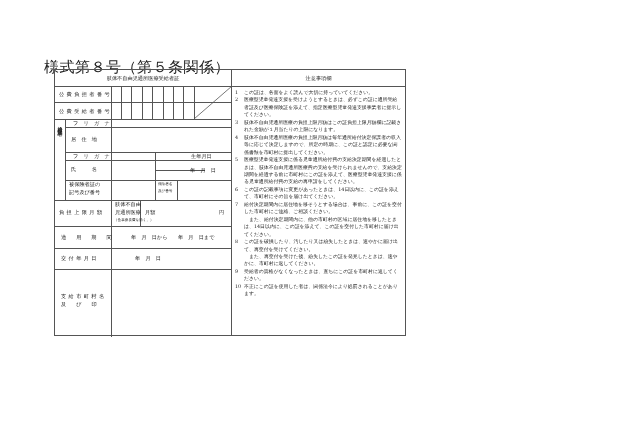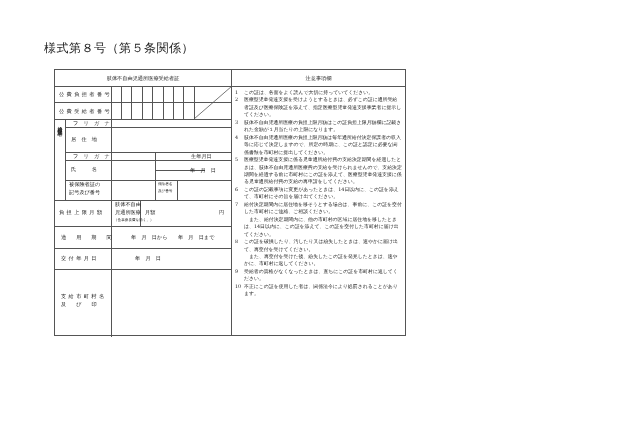--- a/index.html
+++ b/index.html
@@ -2,21 +2,21 @@
 <html><head>
 <meta charset="utf-8">
 <style>
   html, body { margin: 0; padding: 0; }
   body {
     width: 630px; height: 439px; background: #ffffff; position: relative;
     font-family: "DejaVu Serif", "Liberation Serif", serif; color: #222;
     overflow: hidden;
   }
   .form-title {
-    position: absolute; left: 44px; top: 40px; font-size: 12px; letter-spacing: 0.5px;
+    position: absolute; left: 44px; top: 58px; font-size: 15px; letter-spacing: 0.5px;
   }
   .sheet {
     position: absolute; left: 54px; top: 69px; width: 352px; height: 267px;
     border: 1px solid #555; box-sizing: border-box; display: flex;
   }
   .left { width: 177px; height: 100%; position: relative; border-right: 1px solid #555; box-sizing: border-box; }
   .right { flex: 1; height: 100%; position: relative; }
   .cell-line { position: absolute; background: #555; }
   .t { position: absolute; font-size: 5.2px; white-space: nowrap; line-height: 1; }
   .lbl { letter-spacing: 2.4px; }

